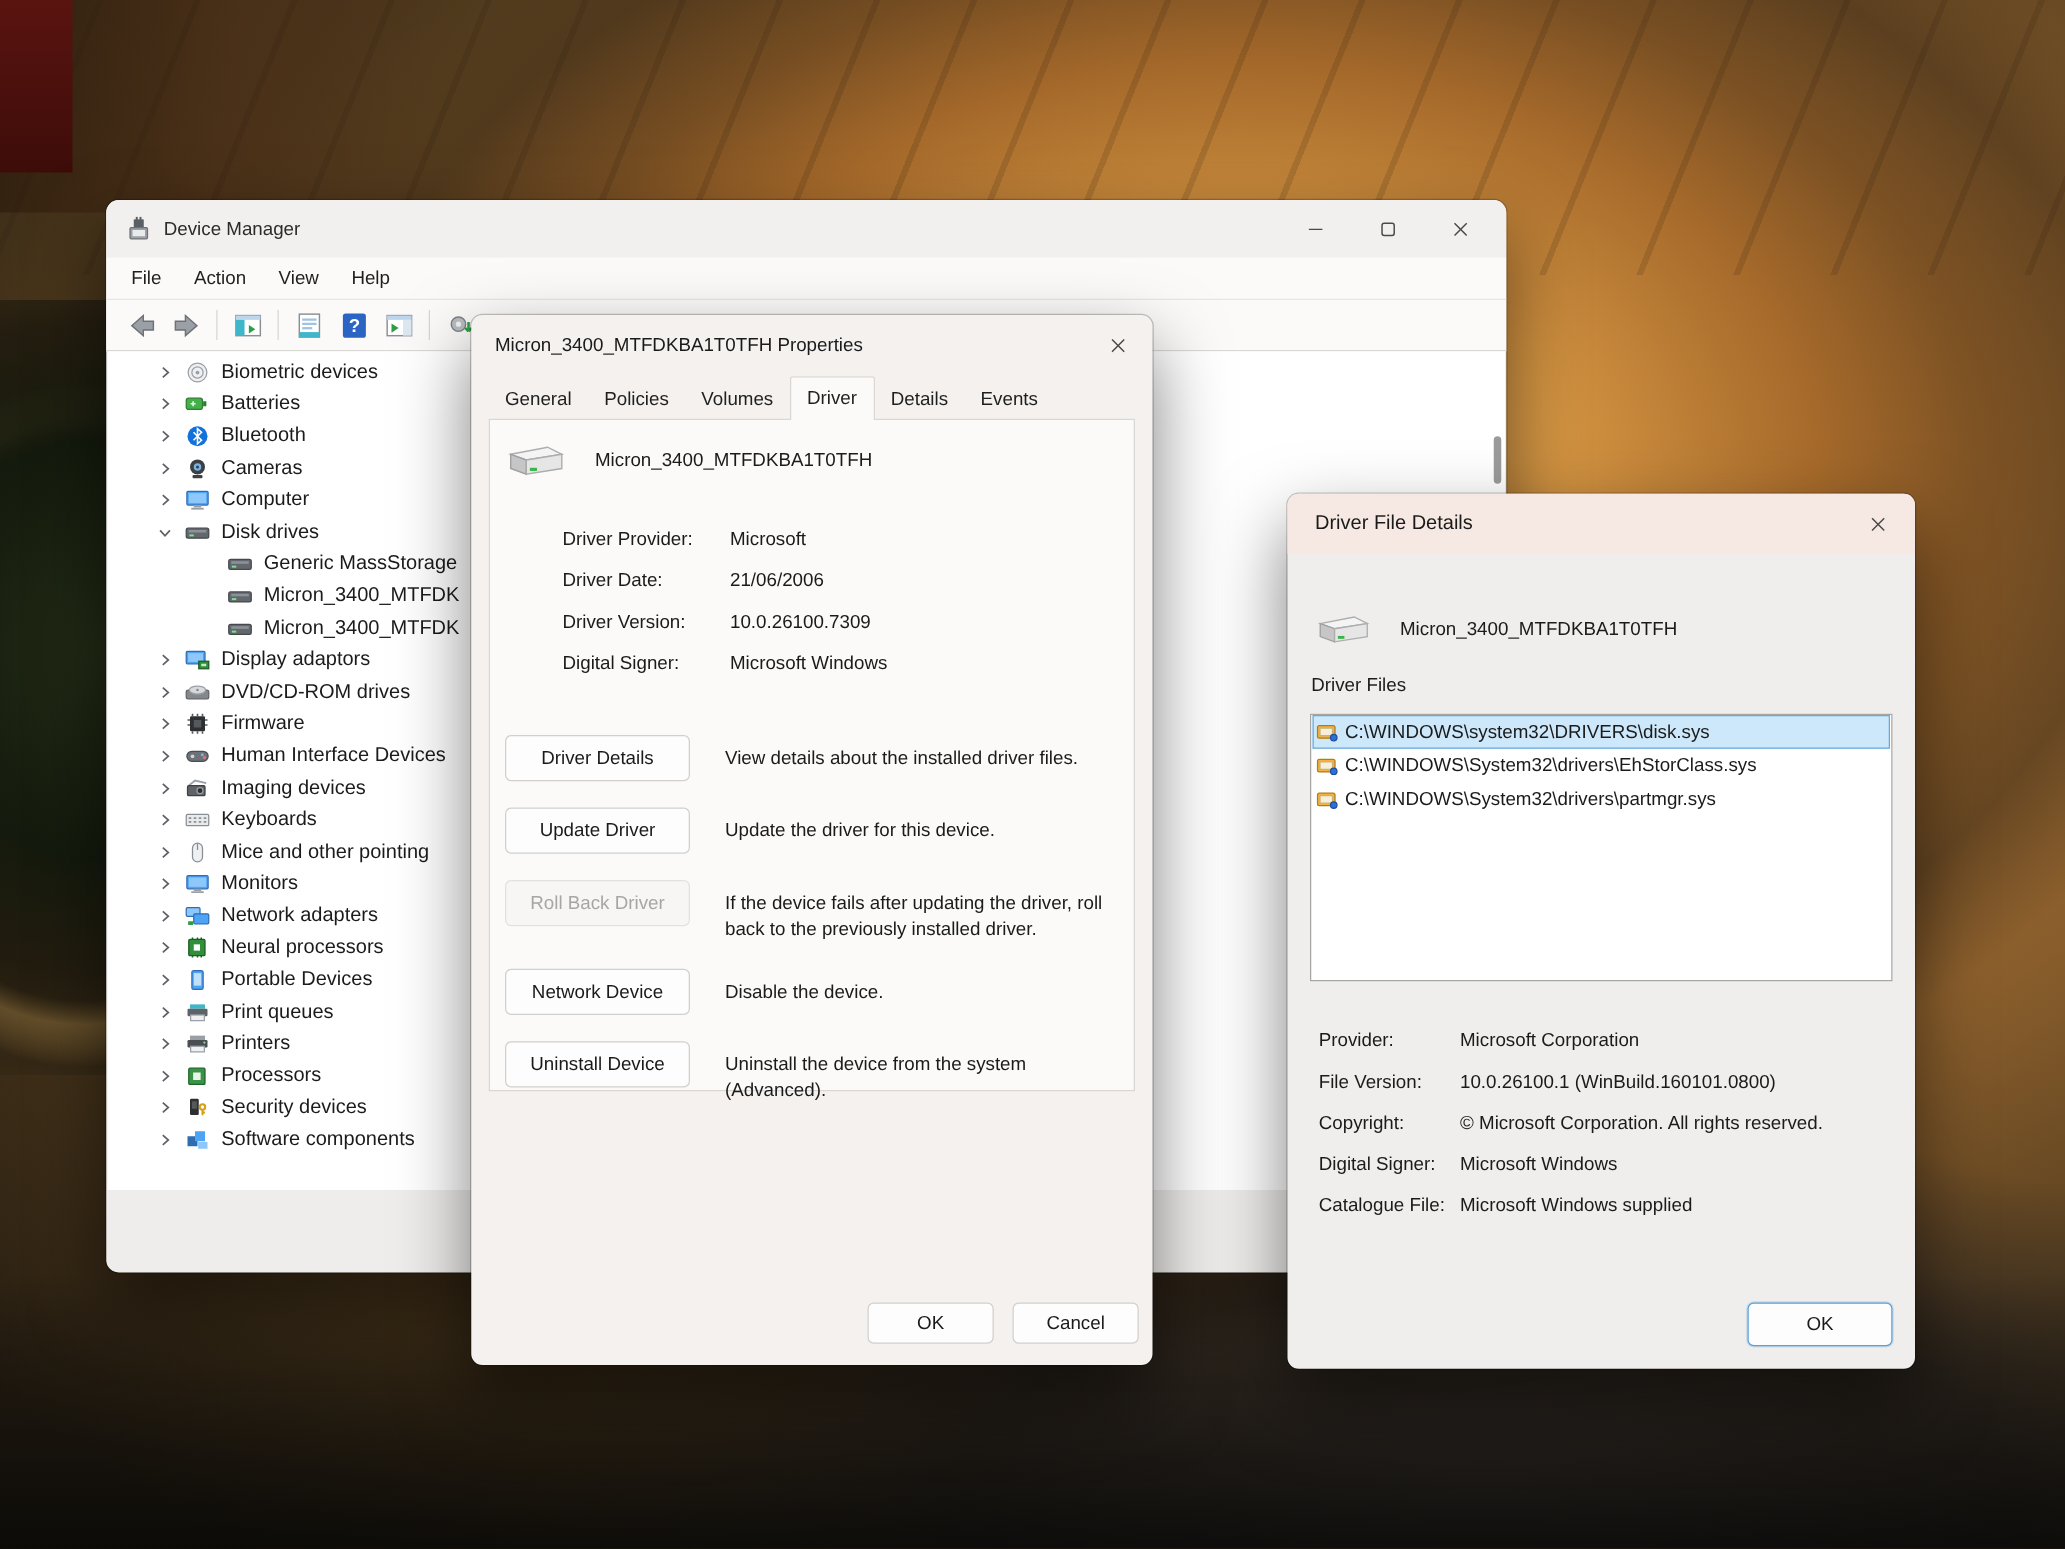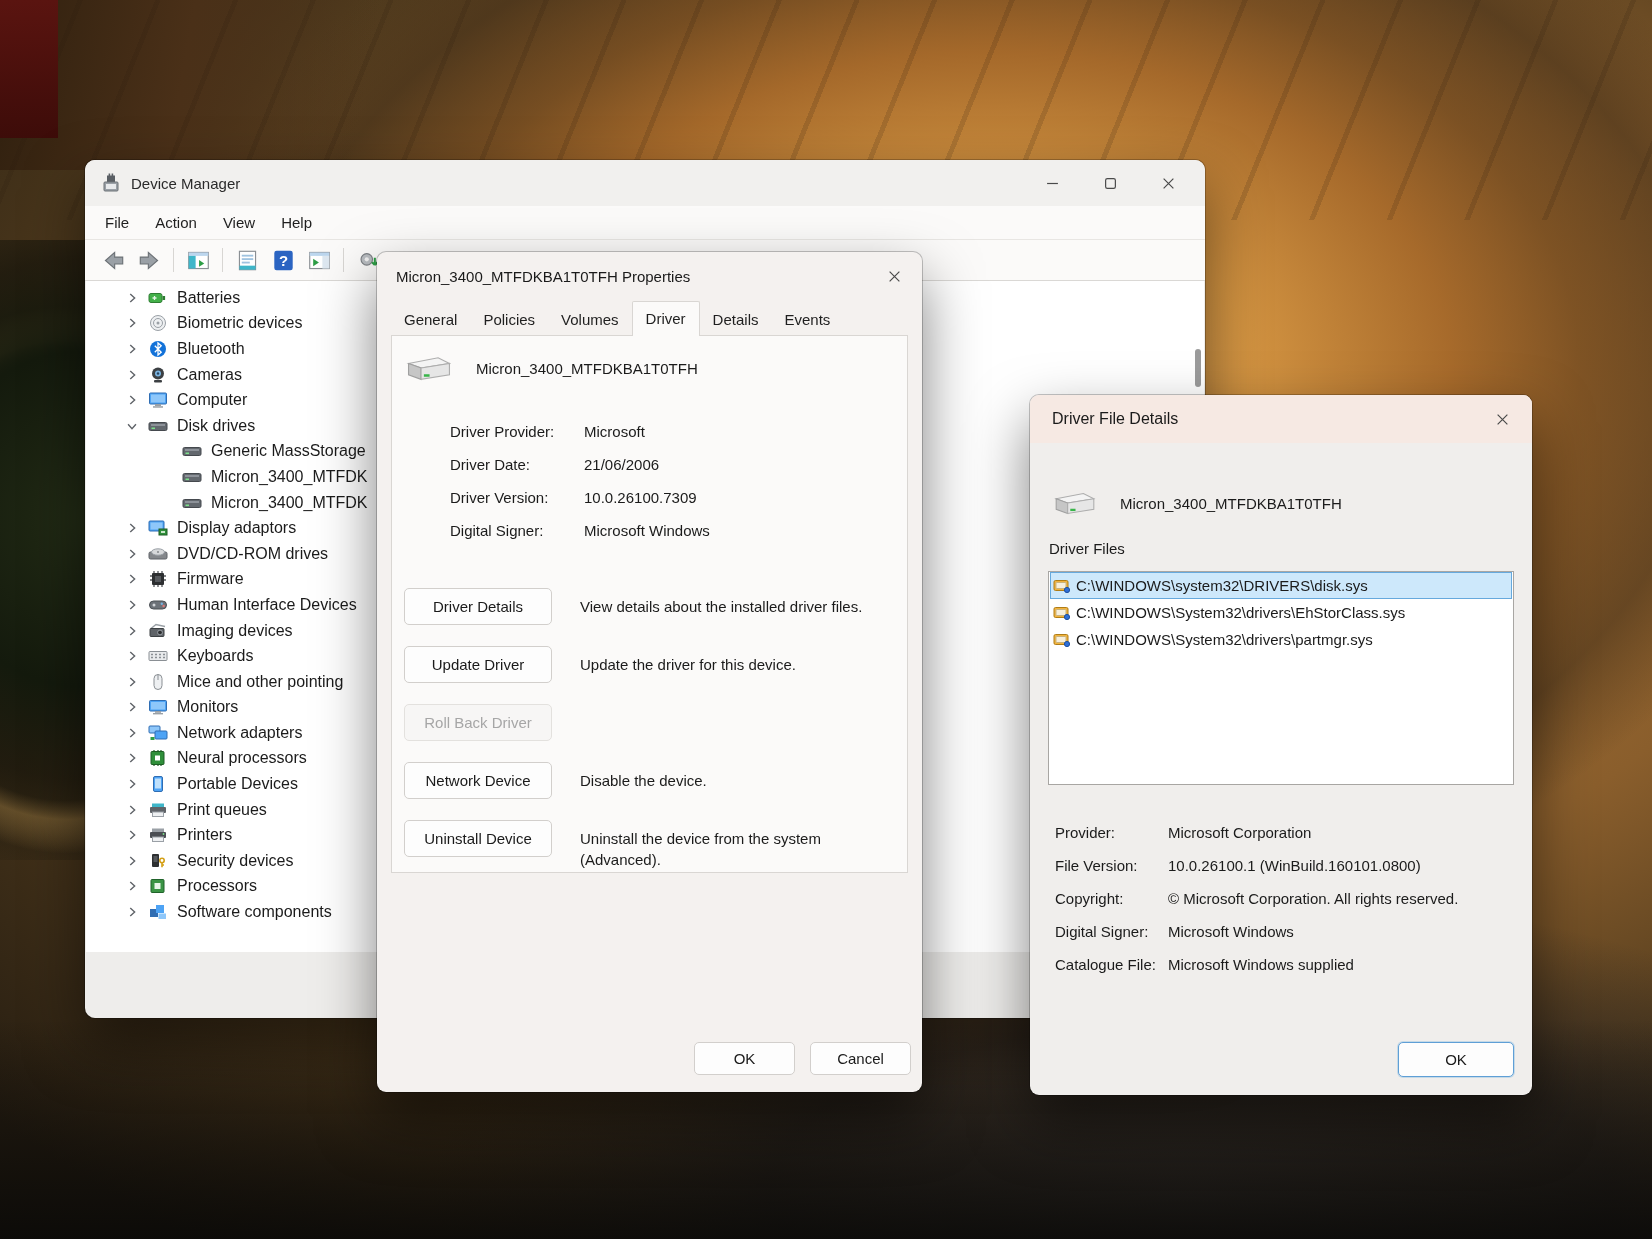--- a/index.html
+++ b/index.html
@@ -208,41 +208,41 @@
     <div class="content">
       <div class="tree" id="dm-tree">
           <div class="tree-row lvl0">
             <span class="chev">
               <svg viewBox="0 0 16 16">
                 <path d="M6 3.5L11 8l-5 4.5" fill="none" stroke="#5f6368" stroke-width="1.6"></path>
               </svg>
             </span>
             <span class="t-icon">
               <svg viewBox="0 0 20 18">
+                <circle cx="10" cy="9" r="7.5" fill="#eef0f2" stroke="#9aa0a6"></circle>
+                <circle cx="10" cy="9" r="4.5" fill="none" stroke="#9aa0a6"></circle>
+                <circle cx="10" cy="9" r="1.5" fill="#9aa0a6"></circle>
+              </svg>
+            </span>
+            <span class="t-label">Biometric devices</span>
+          </div>
+          <div class="tree-row lvl0">
+            <span class="chev">
+              <svg viewBox="0 0 16 16">
+                <path d="M6 3.5L11 8l-5 4.5" fill="none" stroke="#5f6368" stroke-width="1.6"></path>
+              </svg>
+            </span>
+            <span class="t-icon">
+              <svg viewBox="0 0 20 18">
                 <rect x="1" y="4.5" width="13" height="9" rx="2" fill="#43b049" stroke="#2e7d32"></rect>
                 <rect x="14.5" y="7" width="2.6" height="4" fill="#2e7d32"></rect>
                 <path d="M4.5 9h4M6.5 7v4" stroke="#e8f5e9" stroke-width="1.3"></path>
               </svg>
             </span>
             <span class="t-label">Batteries</span>
-          </div>
-          <div class="tree-row lvl0">
-            <span class="chev">
-              <svg viewBox="0 0 16 16">
-                <path d="M6 3.5L11 8l-5 4.5" fill="none" stroke="#5f6368" stroke-width="1.6"></path>
-              </svg>
-            </span>
-            <span class="t-icon">
-              <svg viewBox="0 0 20 18">
-                <circle cx="10" cy="9" r="7.5" fill="#eef0f2" stroke="#9aa0a6"></circle>
-                <circle cx="10" cy="9" r="4.5" fill="none" stroke="#9aa0a6"></circle>
-                <circle cx="10" cy="9" r="1.5" fill="#9aa0a6"></circle>
-              </svg>
-            </span>
-            <span class="t-label">Biometric devices</span>
           </div>
           <div class="tree-row lvl0">
             <span class="chev">
               <svg viewBox="0 0 16 16">
                 <path d="M6 3.5L11 8l-5 4.5" fill="none" stroke="#5f6368" stroke-width="1.6"></path>
               </svg>
             </span>
             <span class="t-icon">
               <svg viewBox="0 0 20 18">
                 <circle cx="10" cy="9" r="8" fill="#1272d9"></circle>
@@ -528,41 +528,41 @@
             <span class="t-label">Printers</span>
           </div>
           <div class="tree-row lvl0">
             <span class="chev">
               <svg viewBox="0 0 16 16">
                 <path d="M6 3.5L11 8l-5 4.5" fill="none" stroke="#5f6368" stroke-width="1.6"></path>
               </svg>
             </span>
             <span class="t-icon">
               <svg viewBox="0 0 20 18">
+                <rect x="3" y="2.5" width="13" height="13" rx="1" fill="#3b9445" stroke="#20632a"></rect>
+                <rect x="6.5" y="6" width="6" height="6" fill="#e8f5e9"></rect>
+              </svg>
+            </span>
+            <span class="t-label">Processors</span>
+          </div>
+          <div class="tree-row lvl0">
+            <span class="chev">
+              <svg viewBox="0 0 16 16">
+                <path d="M6 3.5L11 8l-5 4.5" fill="none" stroke="#5f6368" stroke-width="1.6"></path>
+              </svg>
+            </span>
+            <span class="t-icon">
+              <svg viewBox="0 0 20 18">
                 <rect x="4" y="2" width="7" height="13" rx="1" fill="#2d2f31"></rect>
                 <rect x="5.5" y="4" width="4" height="6" fill="#55585c"></rect>
                 <circle cx="14" cy="8.5" r="2.2" fill="none" stroke="#d4a017" stroke-width="1.6"></circle>
                 <path d="M14 10.7v4.5M14 13h2" stroke="#d4a017" stroke-width="1.6"></path>
               </svg>
             </span>
             <span class="t-label">Security devices</span>
-          </div>
-          <div class="tree-row lvl0">
-            <span class="chev">
-              <svg viewBox="0 0 16 16">
-                <path d="M6 3.5L11 8l-5 4.5" fill="none" stroke="#5f6368" stroke-width="1.6"></path>
-              </svg>
-            </span>
-            <span class="t-icon">
-              <svg viewBox="0 0 20 18">
-                <rect x="3" y="2.5" width="13" height="13" rx="1" fill="#3b9445" stroke="#20632a"></rect>
-                <rect x="6.5" y="6" width="6" height="6" fill="#e8f5e9"></rect>
-              </svg>
-            </span>
-            <span class="t-label">Processors</span>
           </div>
           <div class="tree-row lvl0">
             <span class="chev">
               <svg viewBox="0 0 16 16">
                 <path d="M6 3.5L11 8l-5 4.5" fill="none" stroke="#5f6368" stroke-width="1.6"></path>
               </svg>
             </span>
             <span class="t-icon">
               <svg viewBox="0 0 20 18">
                 <rect x="2" y="6" width="8" height="8" fill="#2f6db3"></rect>
@@ -626,20 +626,21 @@
           <div class="action-row">
             <button class="btn action-btn">Driver Details</button>
             <div class="action-desc">View details about the installed driver files.</div>
           </div>
           <div class="action-row">
             <button class="btn action-btn">Update Driver</button>
             <div class="action-desc">Update the driver for this device.</div>
           </div>
           <div class="action-row">
             <button class="btn action-btn disabled" disabled="">Roll Back Driver</button>
+            <div class="action-desc">If the device fails after updating the driver, roll back to the previously installed driver.</div>
           </div>
           <div class="action-row">
             <button class="btn action-btn">Network Device</button>
             <div class="action-desc">Disable the device.</div>
           </div>
           <div class="action-row">
             <button class="btn action-btn">Uninstall Device</button>
             <div class="action-desc">Uninstall the device from the system (Advanced).</div>
           </div>
         </div>

